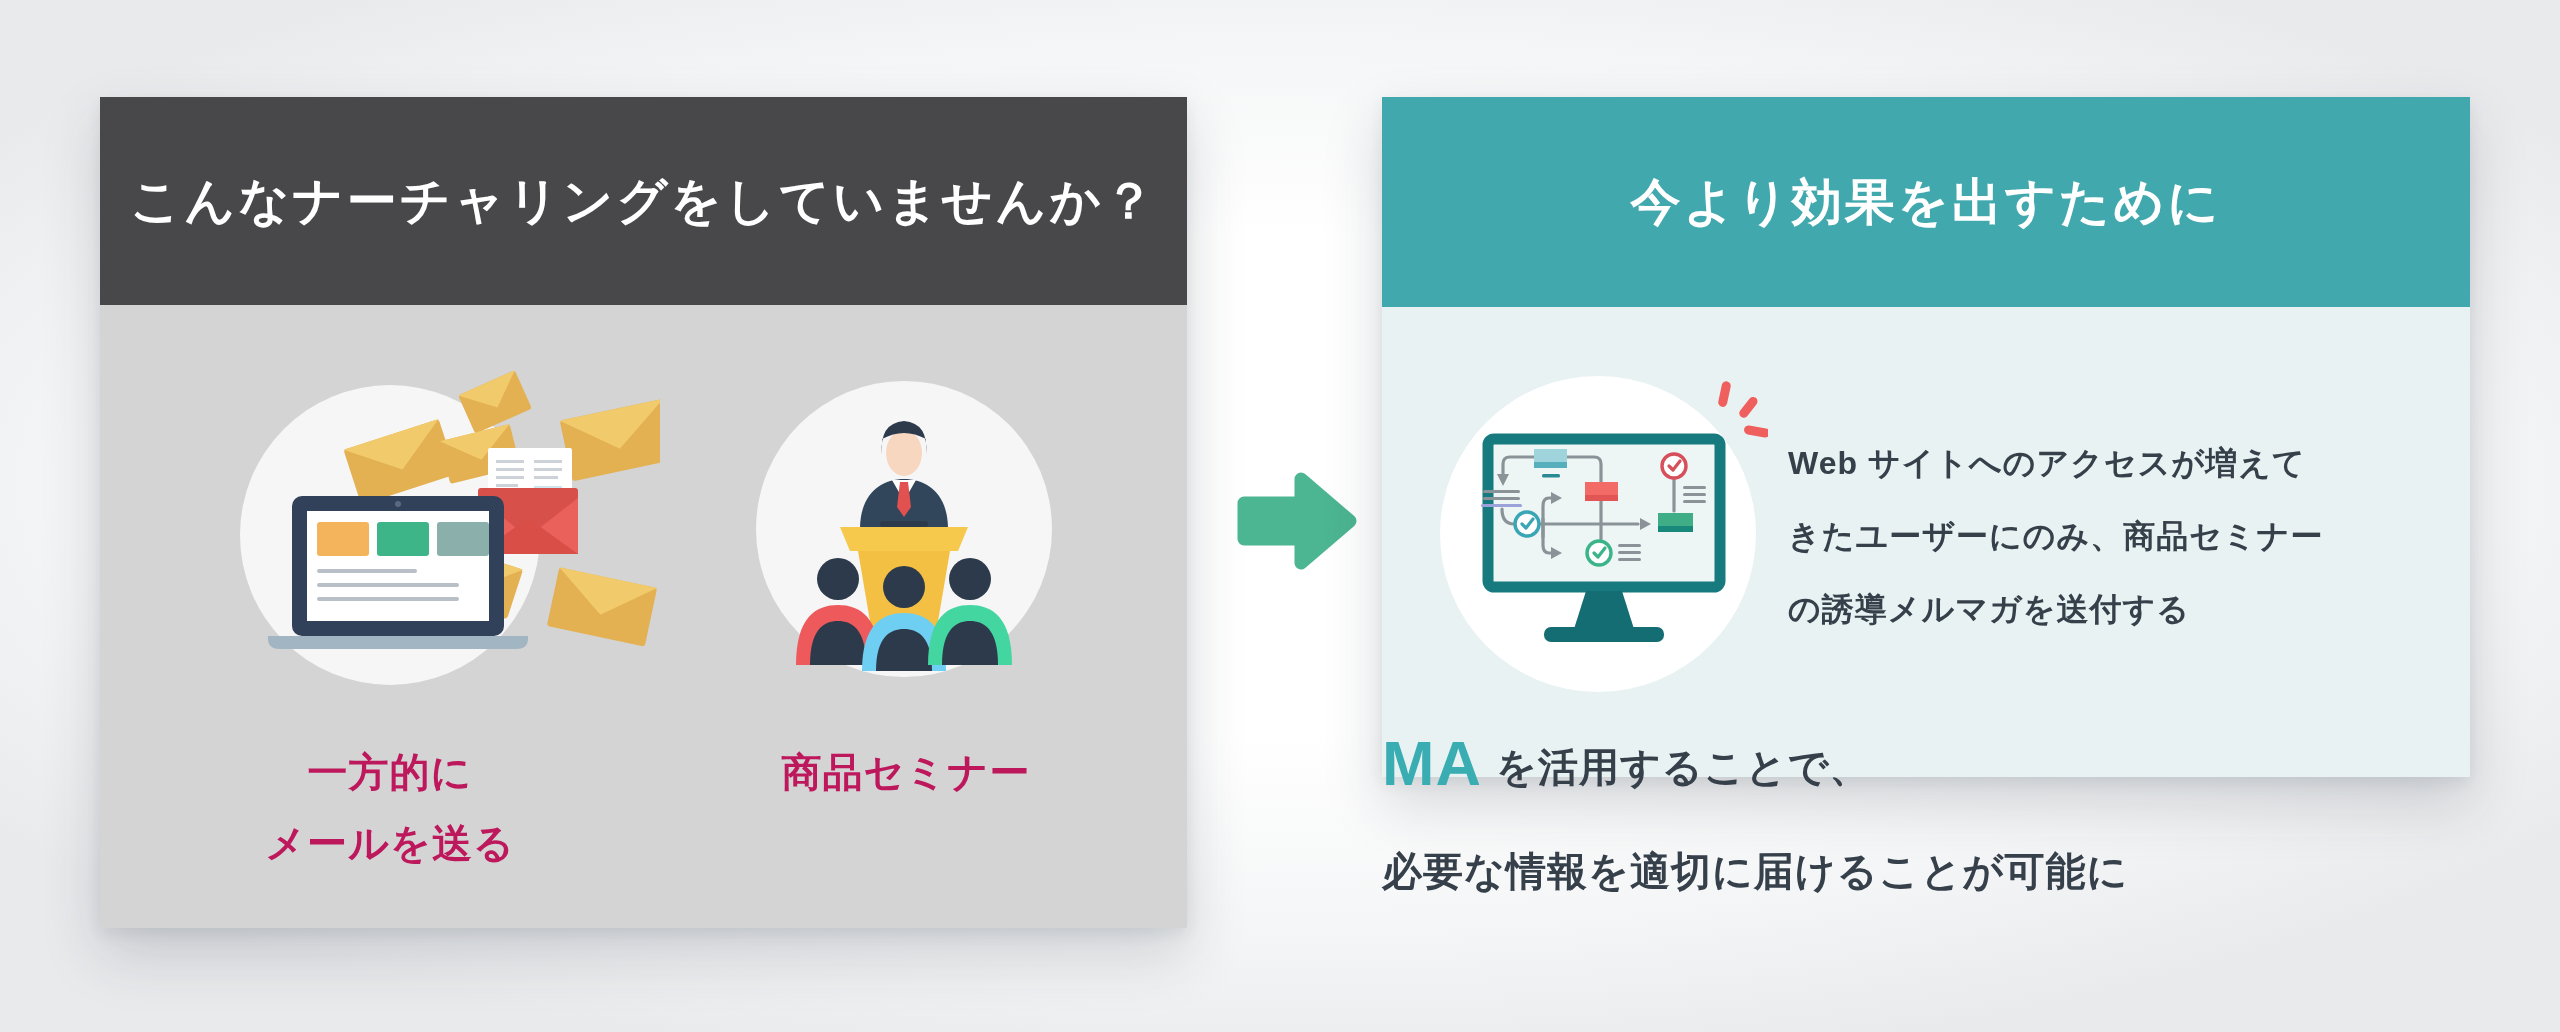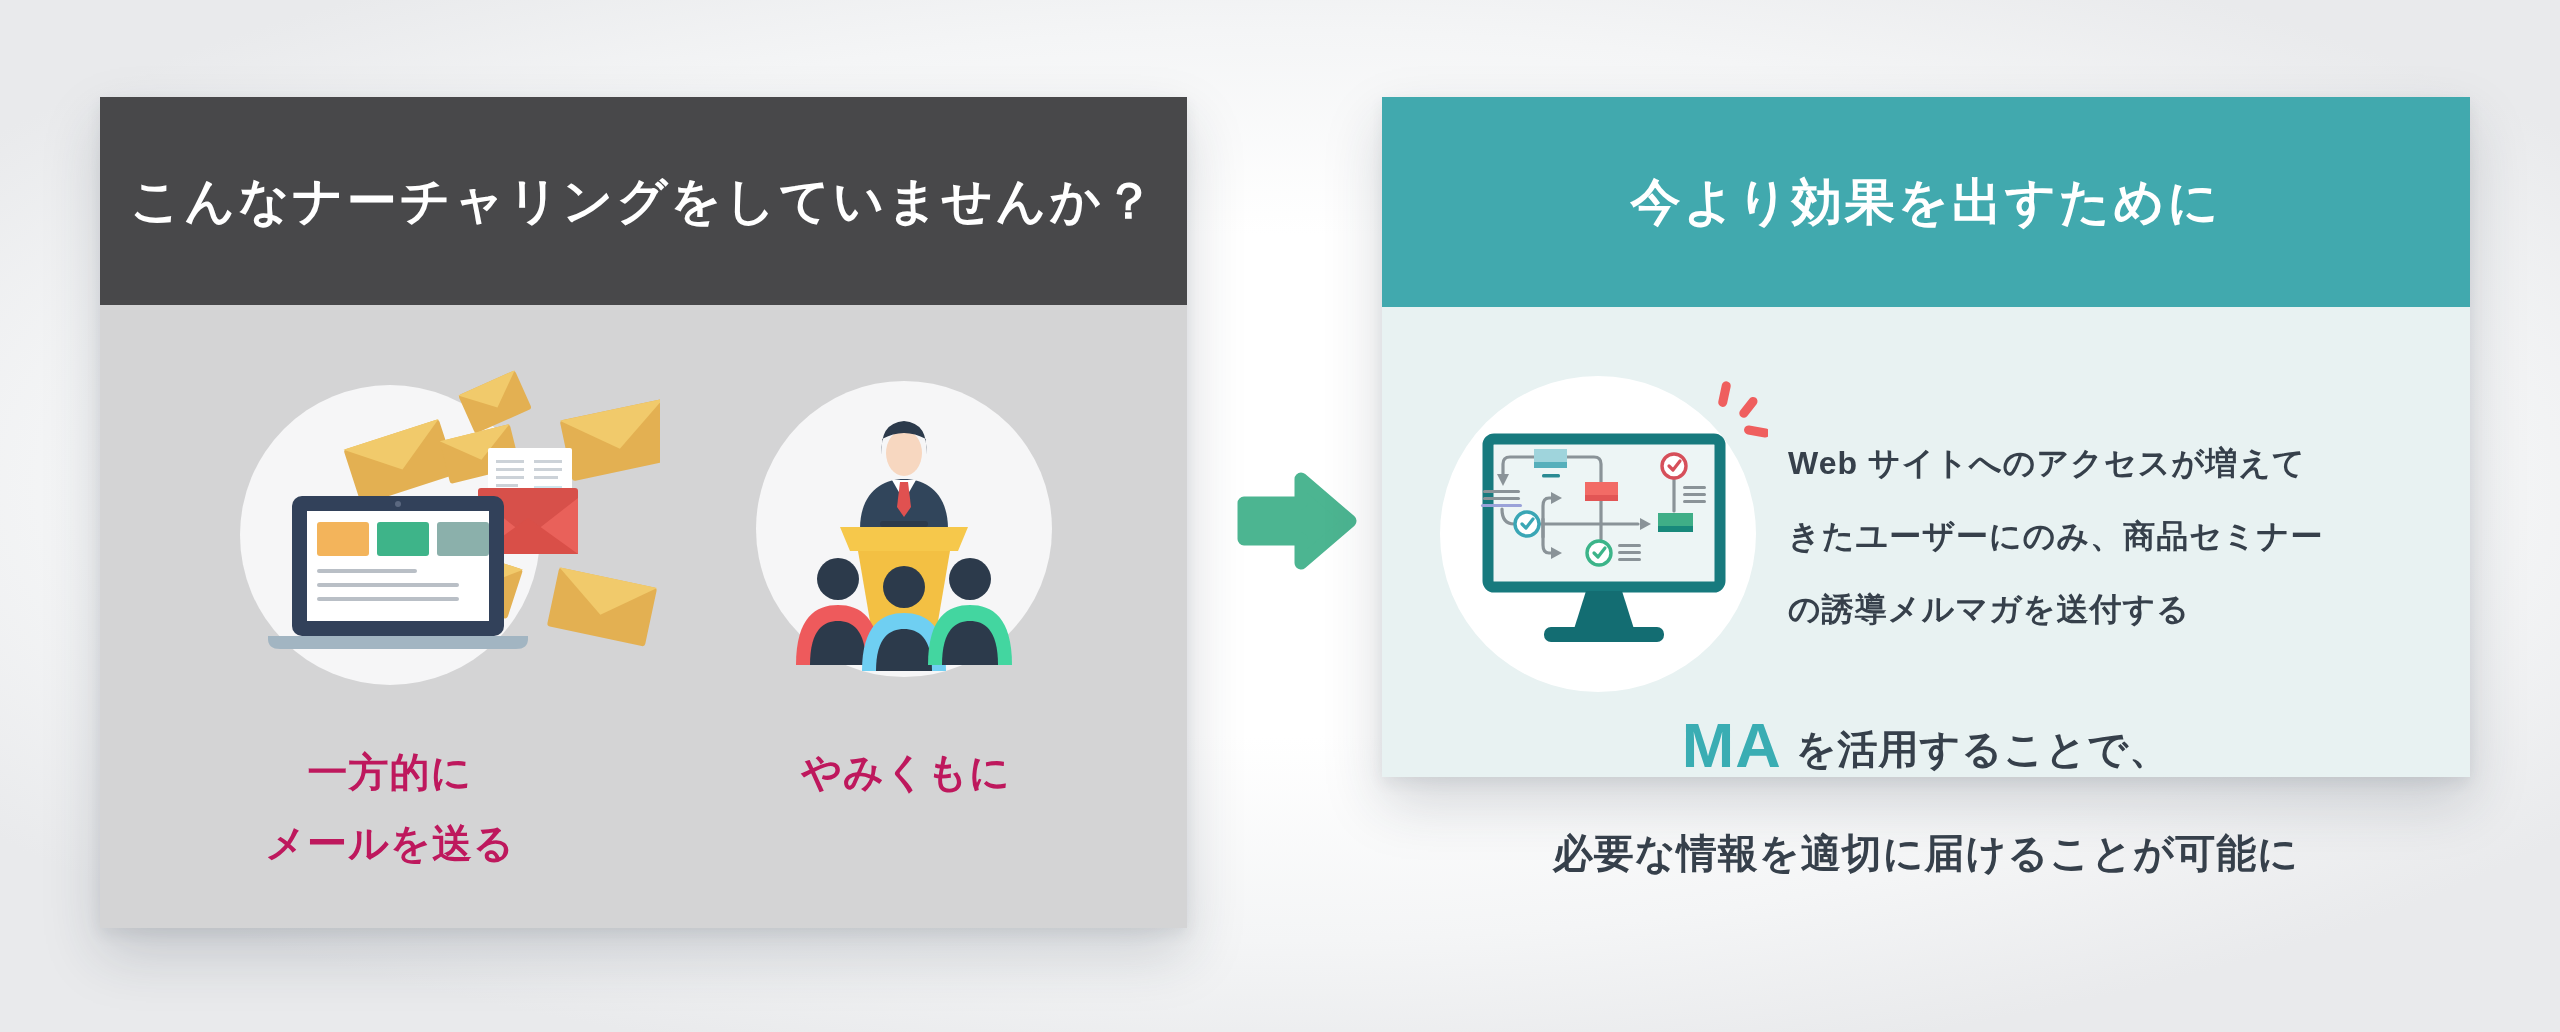--- a/index.html
+++ b/index.html
@@ -16,21 +16,21 @@
   .panel-header{position:absolute;left:0;top:0;width:100%;height:208px;display:flex;align-items:center;justify-content:center;}
   .panel-header.dark{background:#48484a;}
   .panel-header.teal{background:#41a9ae;height:210px;}
   .panel-header h2{margin:0;color:#ffffff;font-size:50px;font-weight:700;letter-spacing:3px;white-space:nowrap;}
   .illus{position:absolute;}
   .caption{position:absolute;top:640px;text-align:center;color:#be185d;font-weight:700;font-size:40px;line-height:71px;letter-spacing:1px;}
   .caption-1{left:40px;width:500px;}
   .caption-2{left:556px;width:500px;}
   .arrow-wrap{position:absolute;left:1231px;top:462px;width:130px;height:118px;}
   .description{position:absolute;left:406px;top:330px;color:#36404b;font-weight:700;font-size:32px;line-height:73px;letter-spacing:1px;white-space:nowrap;}
-  .conclusion{position:absolute;left:0;top:611px;width:100%;text-align:center;color:#36404b;font-weight:700;letter-spacing:1px;}
+  .conclusion{position:absolute;left:0;top:629px;width:100%;text-align:left;color:#36404b;font-weight:700;letter-spacing:1px;}
   .conclusion .line1{font-size:40px;line-height:74px;white-space:nowrap;}
   .conclusion .ma{color:#3aadb3;font-size:63px;margin-right:14px;vertical-align:-4px;}
   .conclusion .line2{font-size:40px;margin-top:40px;white-space:nowrap;}
 </style>
 </head>
 <body>
 
 <div class="canvas">
 
   <section class="panel panel-left">
@@ -123,21 +123,21 @@
         <path d="M174 286 C174 238 194 226 216 226 C238 226 258 238 258 286 Z" fill="#43d6a0"></path>
         <path d="M188 286 C188 250 202 242 216 242 C230 242 244 250 244 286 Z" fill="#2c3a4b"></path>
       </g>
     </svg>
 
     <div class="caption caption-1">
       <div>一方的に</div>
       <div>メールを送る</div>
     </div>
     <div class="caption caption-2">
-      <div>やみくもに</div>
+      <div>商品セミナー</div>
     </div>
   </section>
 
   <div class="arrow-wrap">
     <svg width="130" height="118" viewBox="0 0 130 118" aria-hidden="true">
       <path d="M13 41 H70 V17 L119 59 L70 101 V77 H13 Z" fill="#4cb591" stroke="#4cb591" stroke-width="13" stroke-linejoin="round"></path>
     </svg>
   </div>
 
   <section class="panel panel-right">

